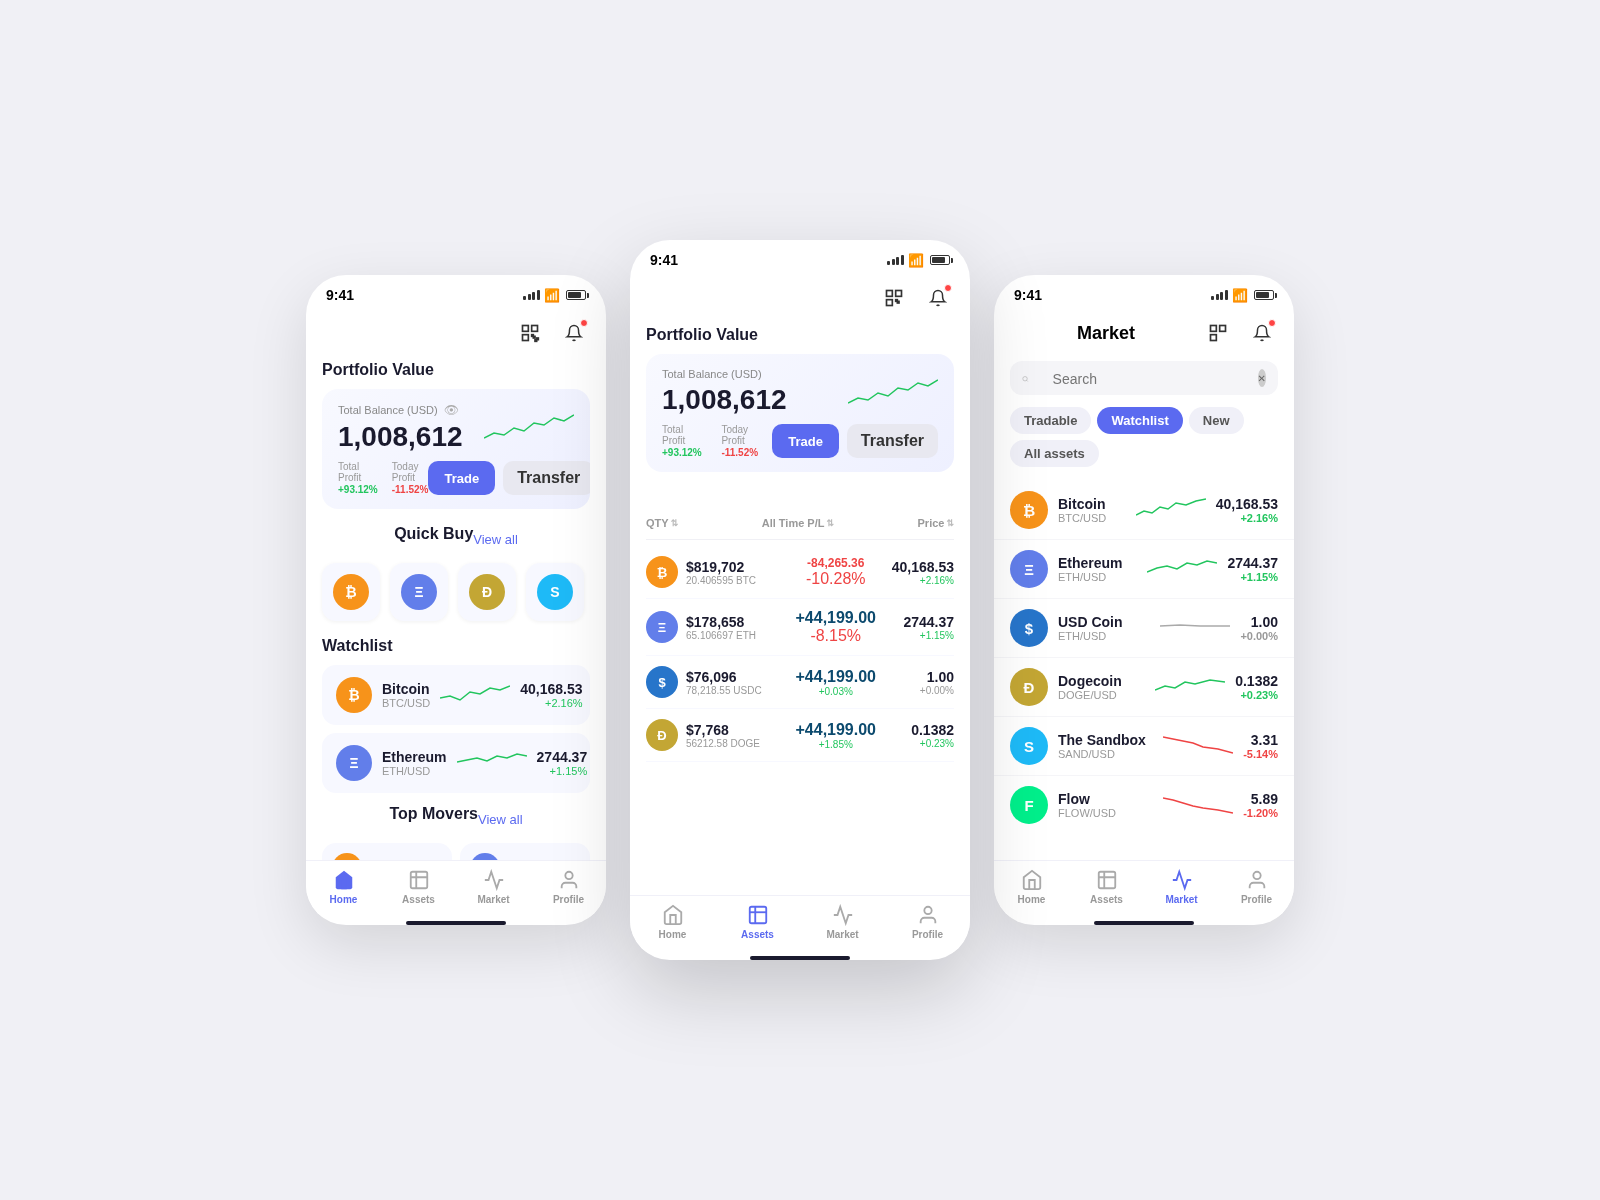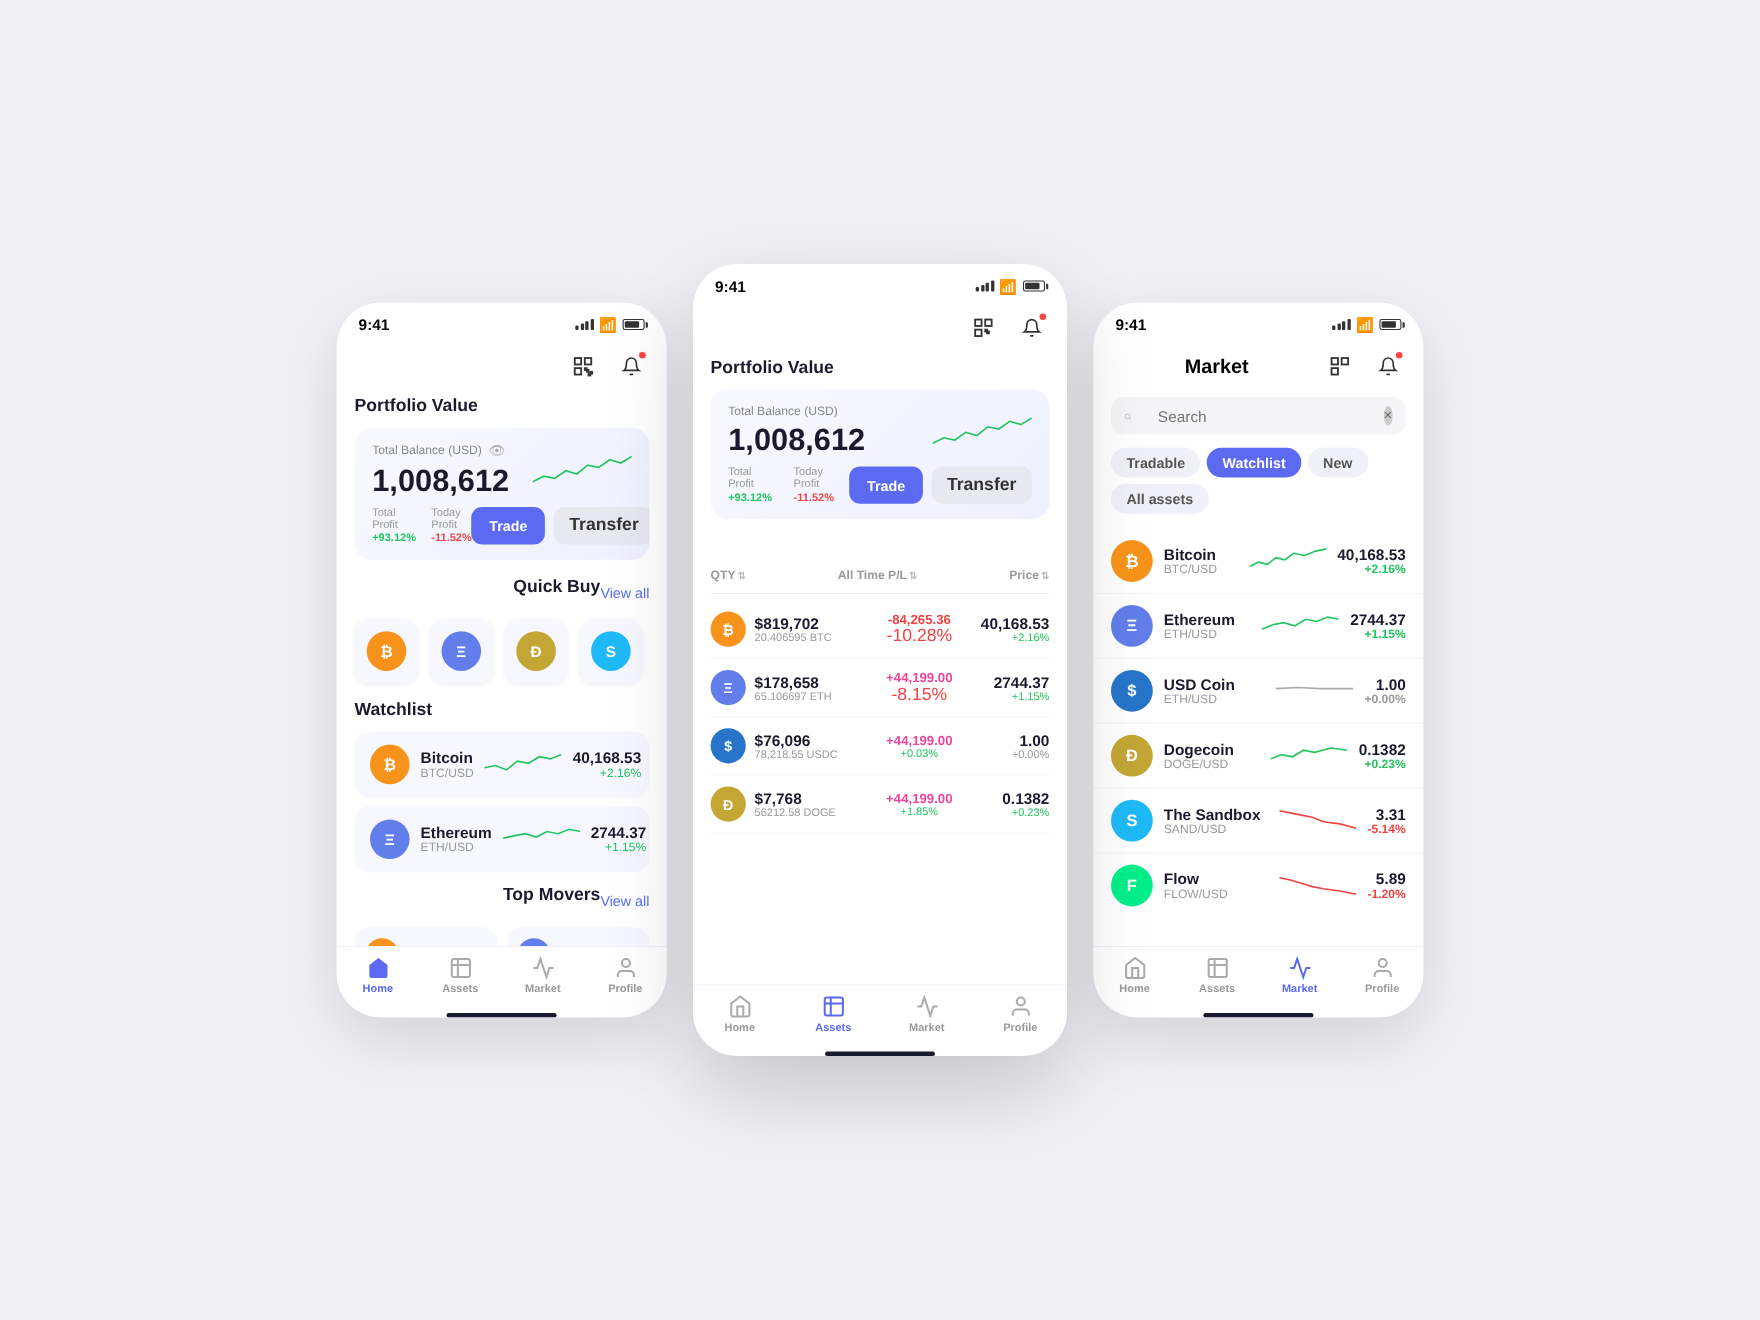--- a/index.html
+++ b/index.html
@@ -113,21 +113,21 @@
     }
 
     
     .section-title {
       font-size: 16px; font-weight: 700;
       margin-bottom: 10px;
       color: #1a1a2e;
     }
     .section-header {
       display: flex;
-      justify-content: flex-end;
+      justify-content: center;
       align-items: center;
       margin-bottom: 10px;
     }
     .view-all { font-size: 13px; color: #5b6af0; cursor: pointer; }
 
     
     .balance-card {
       background: linear-gradient(135deg, #f8f9ff 0%, #eef0ff 100%);
       border-radius: 16px;
       padding: 14px 16px;
@@ -262,21 +262,21 @@
       padding: 10px 0;
       border-bottom: 1px solid #f7f8ff;
       gap: 8px;
       cursor: pointer;
     }
     .asset-row-left { flex: 1.2; }
     .asset-row-mid { flex: 1.2; text-align: center; }
     .asset-row-right { flex: 0.8; text-align: right; }
     .asset-val { font-size: 14px; font-weight: 700; color: #1a1a2e; }
     .asset-sub { font-size: 10px; color: #999; }
-    .pnl-pos { font-size: 12px; font-weight: 600; color: #ec4899; }
+    .pnl-pos { font-size: 16px; font-weight: 600; color: #0c4a6e; }
     .pnl-neg { font-size: 12px; font-weight: 600; color: #ef4444; }
     .pct-pos { font-size: 10px; color: #22c55e; }
     .pct-neg { font-size: 16px; color: #ef4444; }
     .pct-neutral { font-size: 10px; color: #999; }
 
     
     .search-bar {
       display: flex;
       align-items: flex-end;
       background: #f5f5f8;

